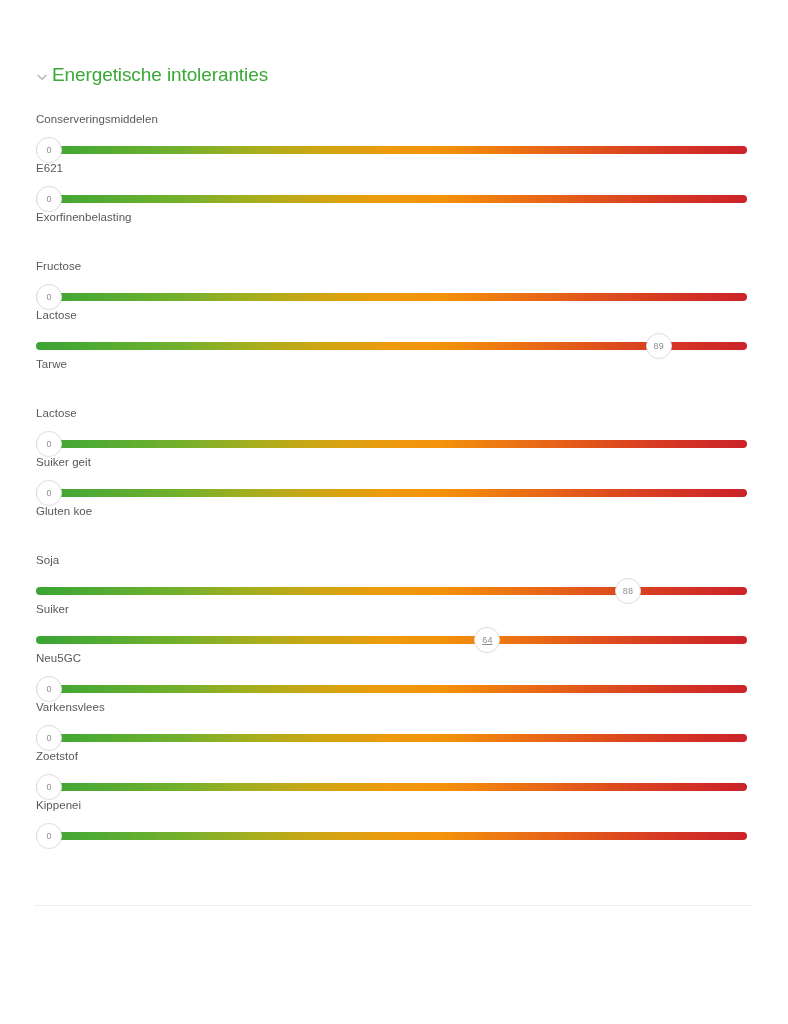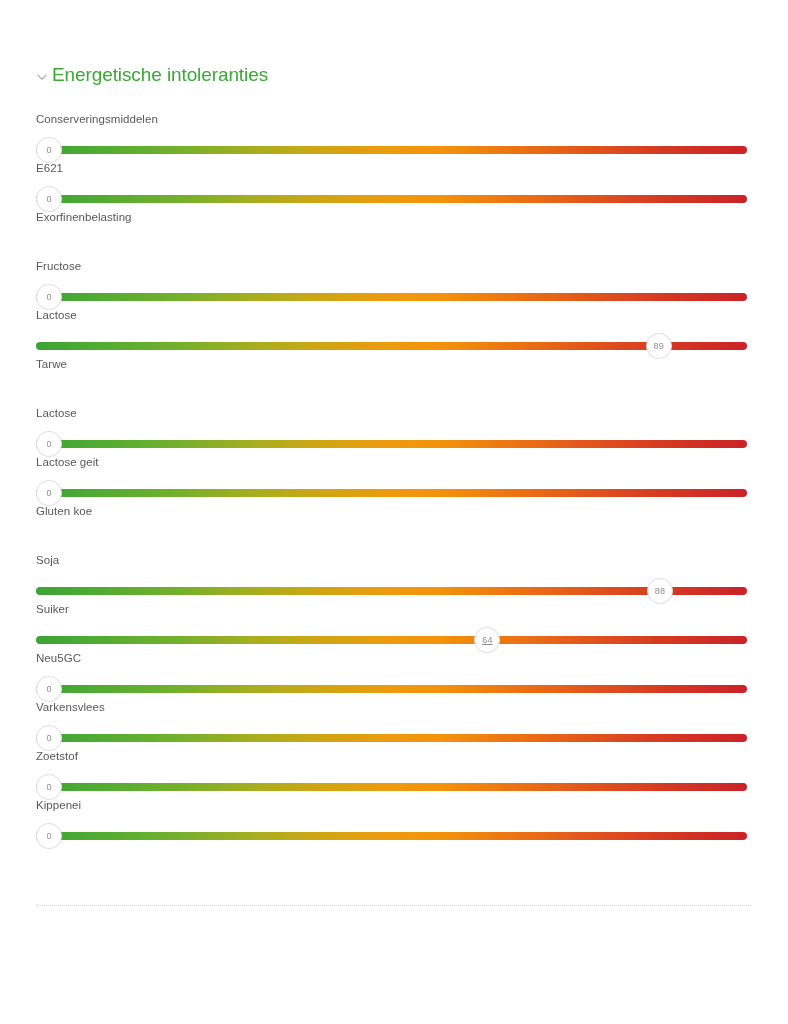--- a/index.html
+++ b/index.html
@@ -183,34 +183,34 @@
         <div class="slider-label">Tarwe</div>
       </div>
       <div class="slider-row">
         <div class="slider-label">Lactose</div>
         <div class="slider-track-wrap">
           <div class="slider-track"></div>
           <div class="slider-handle" style="left: 13px;">0</div>
         </div>
       </div>
       <div class="slider-row">
-        <div class="slider-label">Lactose geit</div>
+        <div class="slider-label">Suiker geit</div>
         <div class="slider-track-wrap">
           <div class="slider-track"></div>
           <div class="slider-handle" style="left: 13px;">0</div>
         </div>
       </div>
       <div class="slider-row">
         <div class="slider-label">Gluten koe</div>
       </div>
       <div class="slider-row">
         <div class="slider-label">Soja</div>
         <div class="slider-track-wrap">
           <div class="slider-track"></div>
-          <div class="slider-handle" style="left: 624px;">88</div>
+          <div class="slider-handle" style="left: 592px;">88</div>
         </div>
       </div>
       <div class="slider-row">
         <div class="slider-label">Suiker</div>
         <div class="slider-track-wrap">
           <div class="slider-track"></div>
           <div class="slider-handle" style="left: 451.4px; text-decoration: underline;">64</div>
         </div>
       </div>
       <div class="slider-row">

